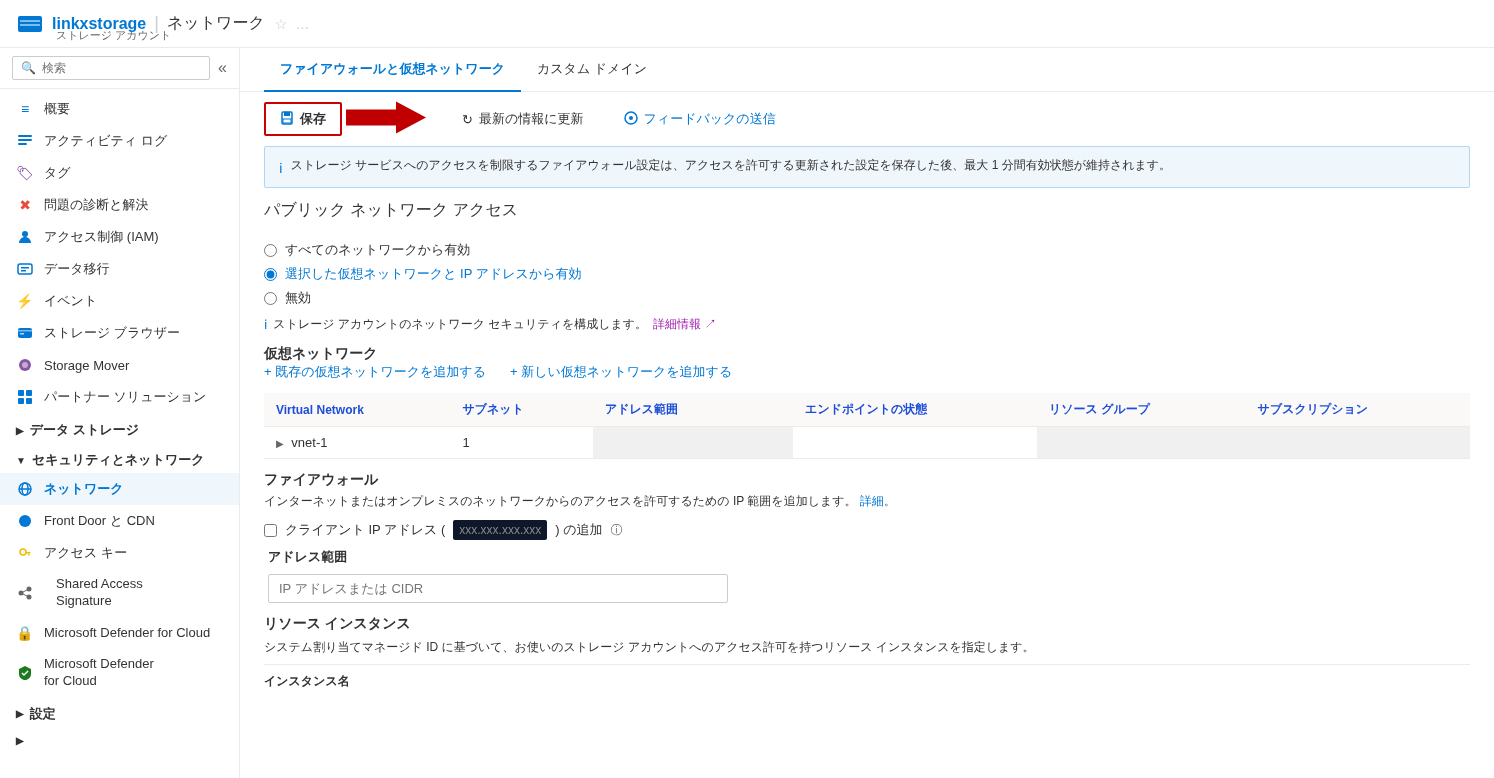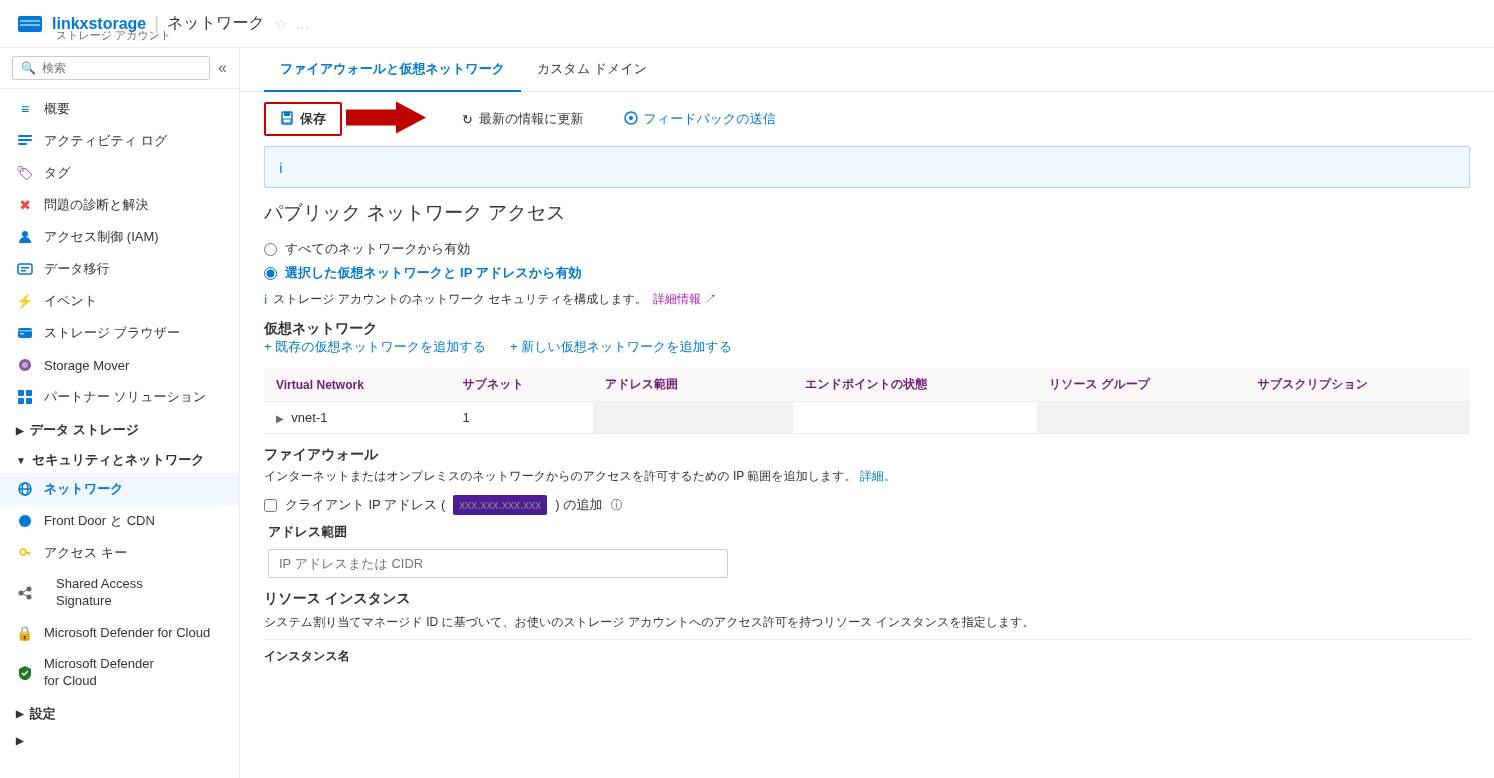--- a/index.html
+++ b/index.html
@@ -23,21 +23,21 @@
     
     .tab-bar { display: flex; align-items: center; border-bottom: 1px solid #edebe9; padding: 0 24px; flex-shrink: 0; background: #fff; }
     .tab { padding: 12px 16px; cursor: pointer; font-size: 13px; color: #333; border-bottom: 2px solid transparent; margin-bottom: -1px; }
     .tab.active { color: #0078d4; border-bottom: 2px solid #0078d4; font-weight: 600; }
     .radio-group { display: flex; flex-direction: column; gap: 6px; }
     .radio-item { display: flex; align-items: center; gap: 8px; font-size: 13px; cursor: pointer; }
     .radio-item input[type=radio] { cursor: pointer; accent-color: #0078d4; }
 
     
     .data-table { width: 100%; border-collapse: collapse; font-size: 13px; }
-    .data-table th { text-align: left; padding: 8px 12px; font-weight: 600; color: #701a75; border-bottom: 1px solid #edebe9; background: #faf9f8; font-size: 12px; }
+    .data-table th { text-align: left; padding: 8px 12px; font-weight: 600; color: #1d4ed8; border-bottom: 1px solid #edebe9; background: #faf9f8; font-size: 12px; }
     .data-table td { padding: 8px 12px; border-bottom: 1px solid #edebe9; color: #333; }
   </style>
 </head>
 <body>
 
 <div style="display:flex; align-items:center; background:#fff; border-bottom:1px solid #edebe9; padding:0 16px; height:48px; flex-shrink:0; position:relative;">
   <svg width="28" height="28" viewBox="0 0 28 28" style="margin-right:8px; flex-shrink:0;">
     <rect x="2" y="6" width="24" height="16" rx="2" fill="#0078d4"></rect>
     <rect x="4" y="10" width="20" height="2" fill="#fff" opacity="0.5"></rect>
     <rect x="4" y="14" width="20" height="2" fill="#fff" opacity="0.5"></rect>
@@ -271,32 +271,37 @@
                 <circle cx="7" cy="7" r="2" fill="#0078d4"></circle>
               </svg>
           </span>
           <span>フィードバックの送信</span>
         </button>
       </div>
     </div>
 
     <div style="margin: 0 24px 12px; padding:10px 14px; background:#eff6fc; border:1px solid #b3d6f5; border-radius:2px; font-size:12px; color:#333; display:flex; align-items:flex-start; gap:8px;">
       <span style="color:#0078d4; font-size:14px; flex-shrink:0; margin-top:1px;">ℹ</span>
+      <span>ストレージ サービスへのアクセスを制限するファイアウォール設定は、アクセスを許可する更新された設定を保存した後、最大 1 分間有効状態が維持されます。</span>
     </div>
 
     <div style="padding:0 24px 12px;">
-      <div style="font-size:19px; margin-bottom:14px;">パブリック ネットワーク アクセス</div>
+      <div style="font-size:16px; margin-bottom:20px;">パブリック ネットワーク アクセス</div>
       <div class="radio-group">
         <label class="radio-item">
           <input type="radio" name="network-access" style="">
           <span>すべてのネットワークから有効</span>
         </label>
         <label class="radio-item">
           <input type="radio" name="network-access" checked="" style="accent-color: rgb(0, 120, 212);">
-          <span style="color:#0078d4; font-weight:700;">選択した仮想ネットワークと IP アドレスから有効</span>
+          <span style="color:#0078d4; font-weight:400;">選択した仮想ネットワークと IP アドレスから有効</span>
+        </label>
+        <label class="radio-item">
+          <input type="radio" name="network-access" style="">
+          <span>無効</span>
         </label>
       </div>
       <div style="display:flex; align-items:center; gap:6px; font-size:12px; margin-top:8px;">
         <span style="color:#0078d4; font-size:13px;">ℹ</span>
         <span>ストレージ アカウントのネットワーク セキュリティを構成します。</span>
         <a href="#" style="color:#a21caf; text-decoration:none;">詳細情報 ↗</a>
       </div>
     </div>
 
     <div style="padding:0 24px 12px;">
@@ -334,21 +339,21 @@
 
     <div style="padding:0 24px 12px;">
       <div style="font-size:14px; font-weight:600; margin-bottom:4px;">ファイアウォール</div>
       <div style="font-size:12px; color:#333; margin-bottom:10px;">
         <span>インターネットまたはオンプレミスのネットワークからのアクセスを許可するための IP 範囲を追加します。</span>
         <a href="#" style="color:#0078d4; text-decoration:none;">詳細。</a>
       </div>
       <div style="display:flex; align-items:center; gap:8px; margin-bottom:8px;">
         <input type="checkbox" style="cursor: pointer;">
         <span style="font-size:13px;">クライアント IP アドレス (</span>
-        <span style="display:inline-block; padding:3px 6px; background:#4c1d95; color:#888; border-radius:2px; font-size:12px;">xxx.xxx.xxx.xxx</span>
+        <span style="display:inline-block; padding:3px 6px; background:#0f172a; color:#888; border-radius:2px; font-size:12px;">xxx.xxx.xxx.xxx</span>
         <span style="font-size:13px;">) の追加</span>
         <span style="color:#666; font-size:12px;">ⓘ</span>
       </div>
       <div style="font-size:13px; font-weight:600; margin-bottom:8px; padding-left:4px;">アドレス範囲</div>
       <input type="text" style="width: 460px; padding: 6px 10px; border: 1px solid rgb(204, 204, 204); border-radius: 2px; font-size: 13px; color: rgb(170, 170, 170); margin-left: 4px;" placeholder="IP アドレスまたは CIDR">
     </div>
 
     <div style="padding:0 24px 12px;">
       <div style="font-size:14px; font-weight:600; margin-bottom:6px;">リソース インスタンス</div>
       <div style="font-size:12px; color:#333; margin-bottom:8px;">システム割り当てマネージド ID に基づいて、お使いのストレージ アカウントへのアクセス許可を持つリソース インスタンスを指定します。</div>

